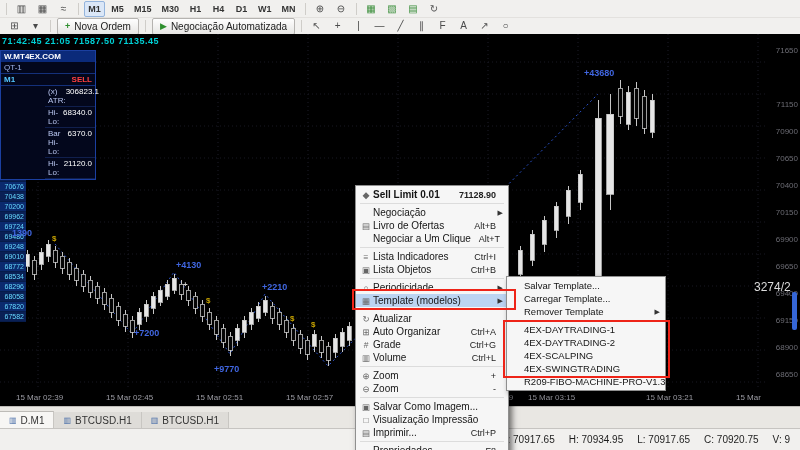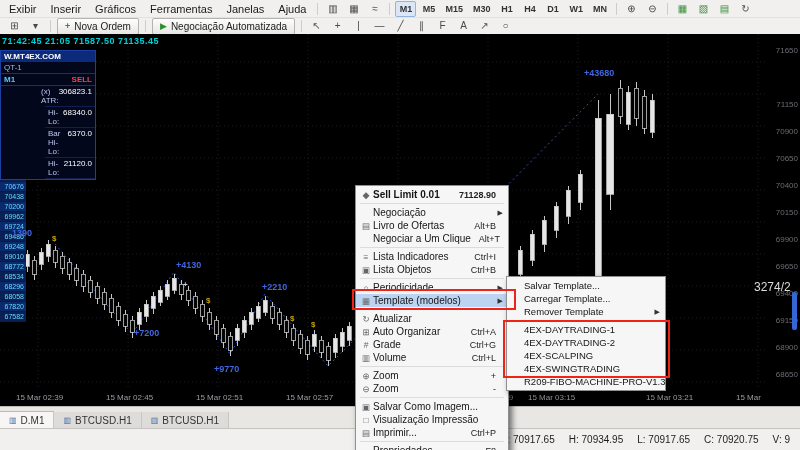--- a/index.html
+++ b/index.html
@@ -30,21 +30,21 @@
   .panel-thumb{position:absolute;left:792px;top:258px;width:5px;height:38px;background:#3566d6;border-radius:2px;}
   .lcell{position:absolute;left:0;width:26px;height:10px;font-size:7px;line-height:10px;color:#66d9ff;
          background:#0b2a6e;border-bottom:1px solid #071c4a;text-align:right;padding-right:2px;box-sizing:border-box;}
   .lcell:nth-child(even){background:#0a2055;}
   #info{position:absolute;left:0;top:16px;width:94px;background:#03071c;border:1px solid #1b3fa0;font-size:8px;color:#dfe6ff;z-index:5;}
   #info .ttl{background:#0b2a7a;color:#fff;font-weight:bold;padding:1px 3px;}
   #info .sub{padding:1px 3px;color:#9fb4e8;border-bottom:1px solid #14307a;}
   #info .tfrow{display:flex;justify-content:space-between;padding:1px 3px;border-bottom:1px solid #14307a;}
   #info .tf{color:#55c8ff;font-weight:bold;}
   #info .sig{color:#ff4040;font-weight:bold;}
-  .irow{display:flex;justify-content:flex-end;padding:1px 3px;border-bottom:1px solid #101f4d;margin-left:44px;}
+  .irow{display:flex;justify-content:space-between;padding:1px 3px;border-bottom:1px solid #101f4d;margin-left:44px;}
   .irow .l{color:#b9c6f0;}
   .irow .v{color:#fff;}
   
   .popup{position:absolute;background:#f6f6f6;border:1px solid #8f8f8f;box-shadow:3px 3px 6px rgba(0,0,0,.55);padding:2px 0;z-index:30;}
   .ci{display:flex;align-items:center;height:13px;padding:0 5px 0 3px;font-size:10px;color:#151515;}
   #submenu .ci{font-size:9.5px;}
   .ci .ic{width:14px;font-size:8.5px;color:#666;text-align:center;flex:none;}
   .ci .lab{flex:1;padding-right:8px;white-space:nowrap;}
   .ci .sc{font-size:9px;color:#222;}
   .ci .ar{width:7px;font-size:7px;color:#333;text-align:right;flex:none;}
@@ -62,28 +62,20 @@
              display:flex;align-items:center;justify-content:flex-end;gap:14px;padding-right:10px;box-sizing:border-box;
              font-size:10px;color:#1d1d1d;z-index:10;}
 </style>
 </head>
 <body>
 
 <div id="window">
 
   <div class="chrome">
     <div class="row1">
-      <div id="menus" style="display:flex;align-items:center;">
-          <div class="menu-item">Exibir</div>
-          <div class="menu-item">Inserir</div>
-          <div class="menu-item">Gráficos</div>
-          <div class="menu-item">Ferramentas</div>
-          <div class="menu-item">Janelas</div>
-          <div class="menu-item">Ajuda</div>
-        </div>
       <div class="sepv"></div>
       <div id="r1-chart-icons" style="display:flex;">
           <div class="tbtn">▥</div>
           <div class="tbtn">▦</div>
           <div class="tbtn">≈</div>
         </div>
       <div class="sepv"></div>
       <div id="r1-timeframes" style="display:flex;">
           <div class="tbtn tf active">M1</div>
           <div class="tbtn tf">M5</div>

